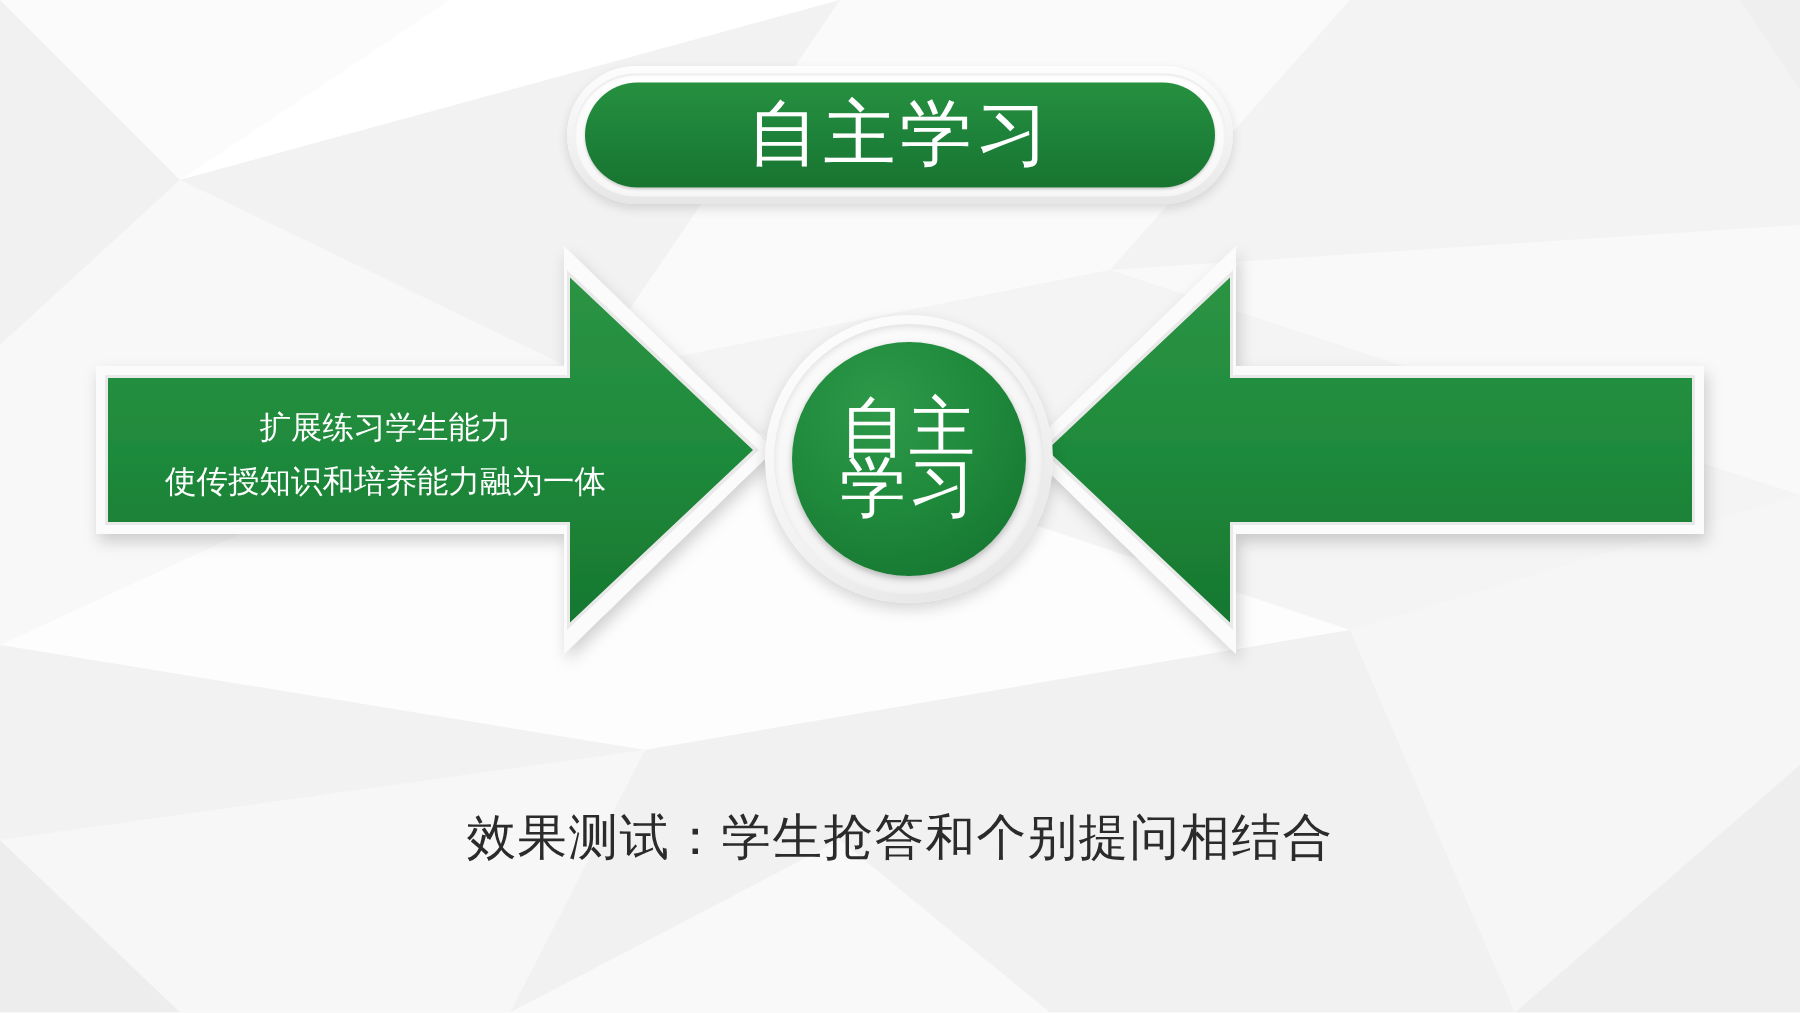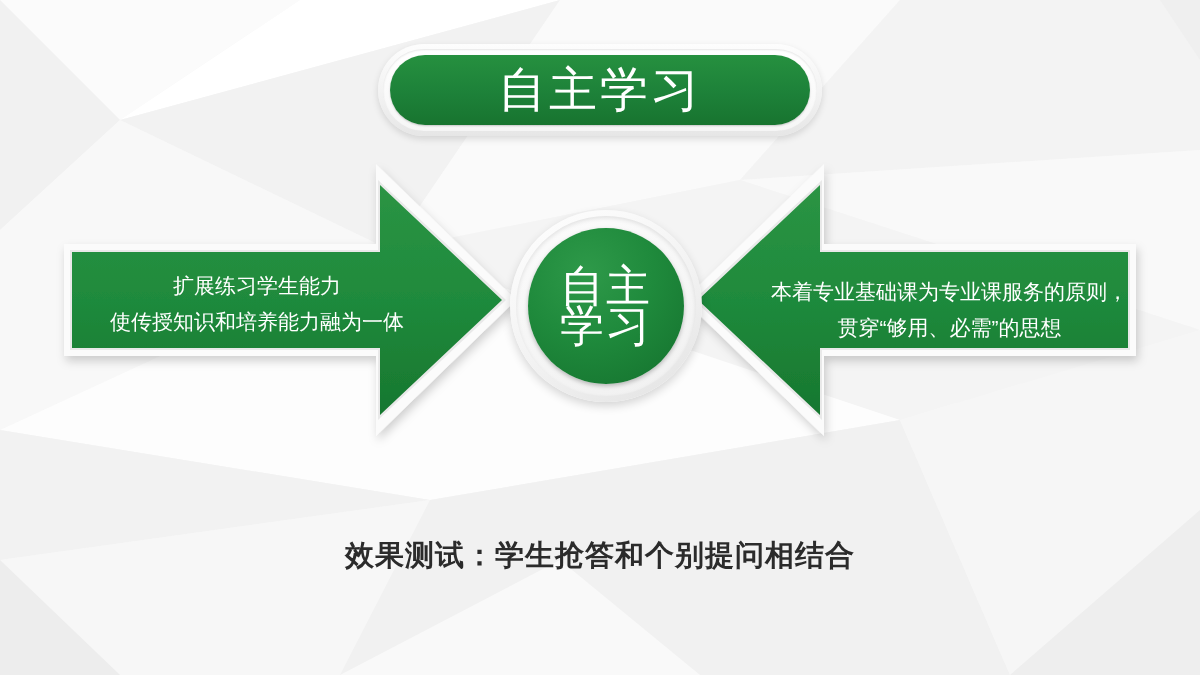--- a/index.html
+++ b/index.html
@@ -145,23 +145,22 @@
   }
 
   
   #bottom-caption {
     position: absolute;
     left: 0;
     top: 536px;
     width: 1200px;
     text-align: center;
     color: #2b2b2b;
-    font-size: 29px;
+    font-size: 33px;
     letter-spacing: 1px;
-    font-weight: bold;
   }
 </style>
 </head>
 <body>
 
 <div id="slide">
 
   <svg id="bg-poly" viewBox="0 0 1200 675" preserveAspectRatio="none">
     <rect x="0" y="0" width="1200" height="675" fill="#f6f6f6"></rect>
     <polygon points="0,0 300,0 120,120" fill="#fbfbfb"></polygon>
@@ -212,21 +211,20 @@
       <polygon points="1130,250 822,250 822,180 694,300 822,420 822,350 1130,350" fill="#e9e9e9"></polygon>
       <polygon points="1128,252 820,252 820,185 698,300 820,415 820,348 1128,348" fill="url(#gArrowR)"></polygon>
     </g>
   </svg>
 
   <div class="arrow-text" id="arrow-left-text">
     <div>扩展练习学生能力</div>
     <div>使传授知识和培养能力融为一体</div>
   </div>
 
-  <div class="arrow-text" id="arrow-right-text">本着专业基础课为专业课服务的原则，贯穿“够用、必需”的思想</div>
 
   <div class="title-pill-wrap">
     <div class="pill-outer"></div>
     <div class="pill-mid"></div>
     <div class="pill-inner">
       <span class="title-text">自主学习</span>
     </div>
   </div>
 
   <div class="circle-wrap">

